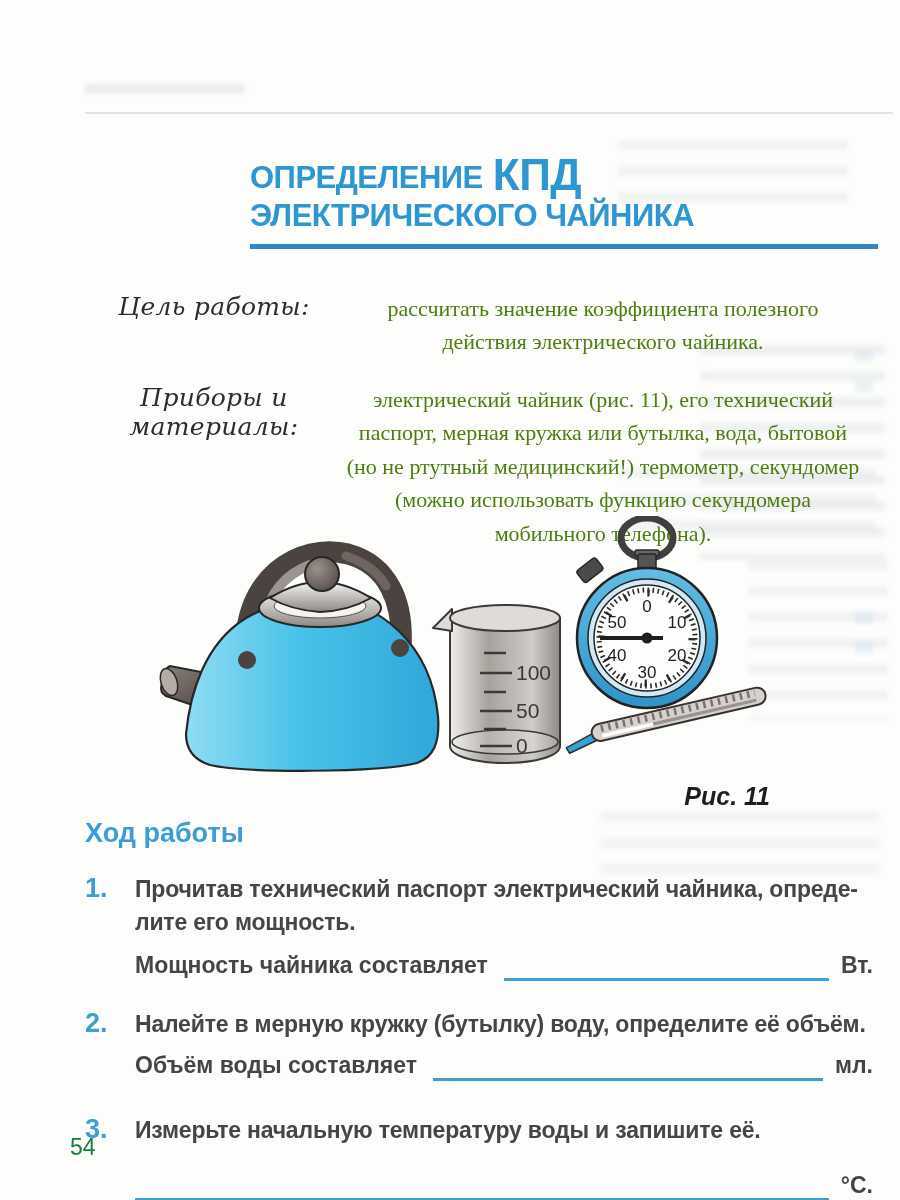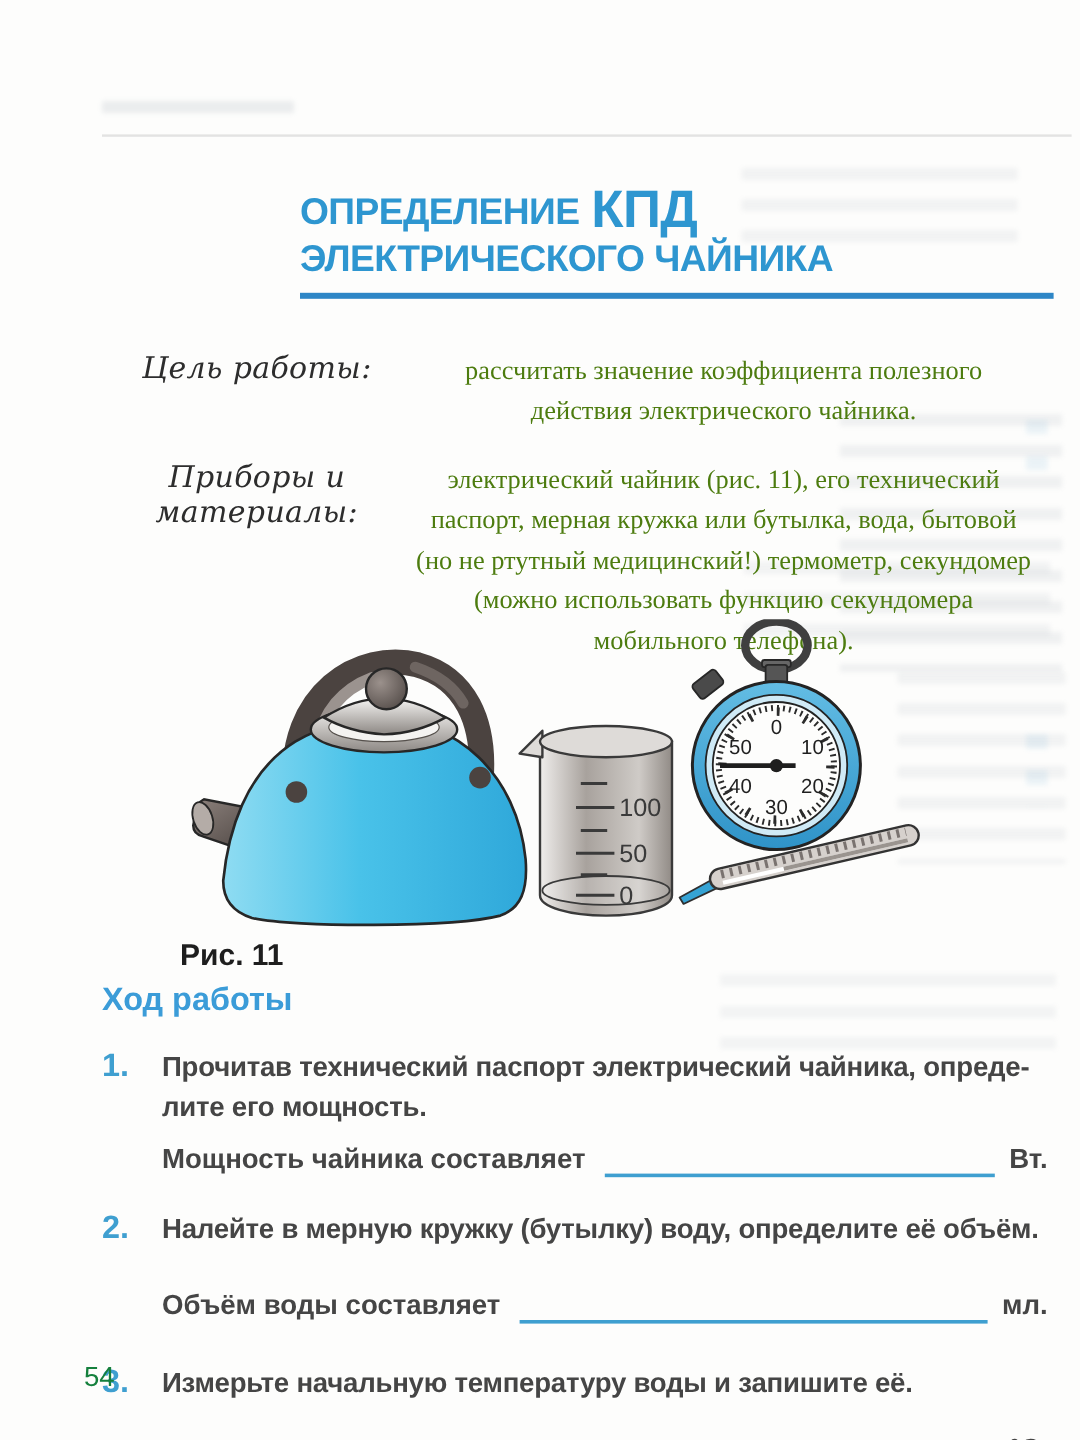--- a/index.html
+++ b/index.html
@@ -40,21 +40,21 @@
     font-size:25px;color:#2d2d2d;letter-spacing:.3px;
   }
   .def-text{
     font-family:"Liberation Serif", serif;
     font-size:22px;line-height:1.52;color:#4d7c0f;max-width:520px;
   }
   
   .figure{position:absolute;left:150px;top:516px;width:620px;margin:0;}
   .figure svg{display:block;}
   .figure figcaption{
-    text-align:left;font-size:25px;font-weight:bold;color:#1e1e1e;margin-top:4px;
+    text-align:right;font-size:25px;font-weight:bold;color:#1e1e1e;margin-top:4px;font-style:italic;
   }
   
   .procedure{position:absolute;left:85px;top:818px;width:788px;}
   .procedure-heading{margin:0;font-size:27px;font-weight:bold;color:#3b9cd8;}
   .step{display:flex;margin-top:24px;}
   .step-num{
     width:50px;flex:0 0 50px;font-size:27px;font-weight:bold;color:#3f9fd0;
   }
   .step-body{flex:1;}
   .step-text{
@@ -225,21 +225,21 @@
         <span class="fill-line"></span>
         <span>Вт.</span>
       </div>
     </div>
   </div>
 
   <div class="step step2-gap">
     <div class="step-num">2.</div>
     <div class="step-body">
       <div class="step-text">Налейте в мерную кружку (бутылку) воду, определите её объём.</div>
-      <div class="fill-row" style="margin-top:34px;">
+      <div class="fill-row" style="margin-top:12px;">
         <span>Объём воды составляет</span>
         <span class="fill-line"></span>
         <span>мл.</span>
       </div>
     </div>
   </div>
 
   <div class="step step3-gap">
     <div class="step-num">3.</div>
     <div class="step-body">

